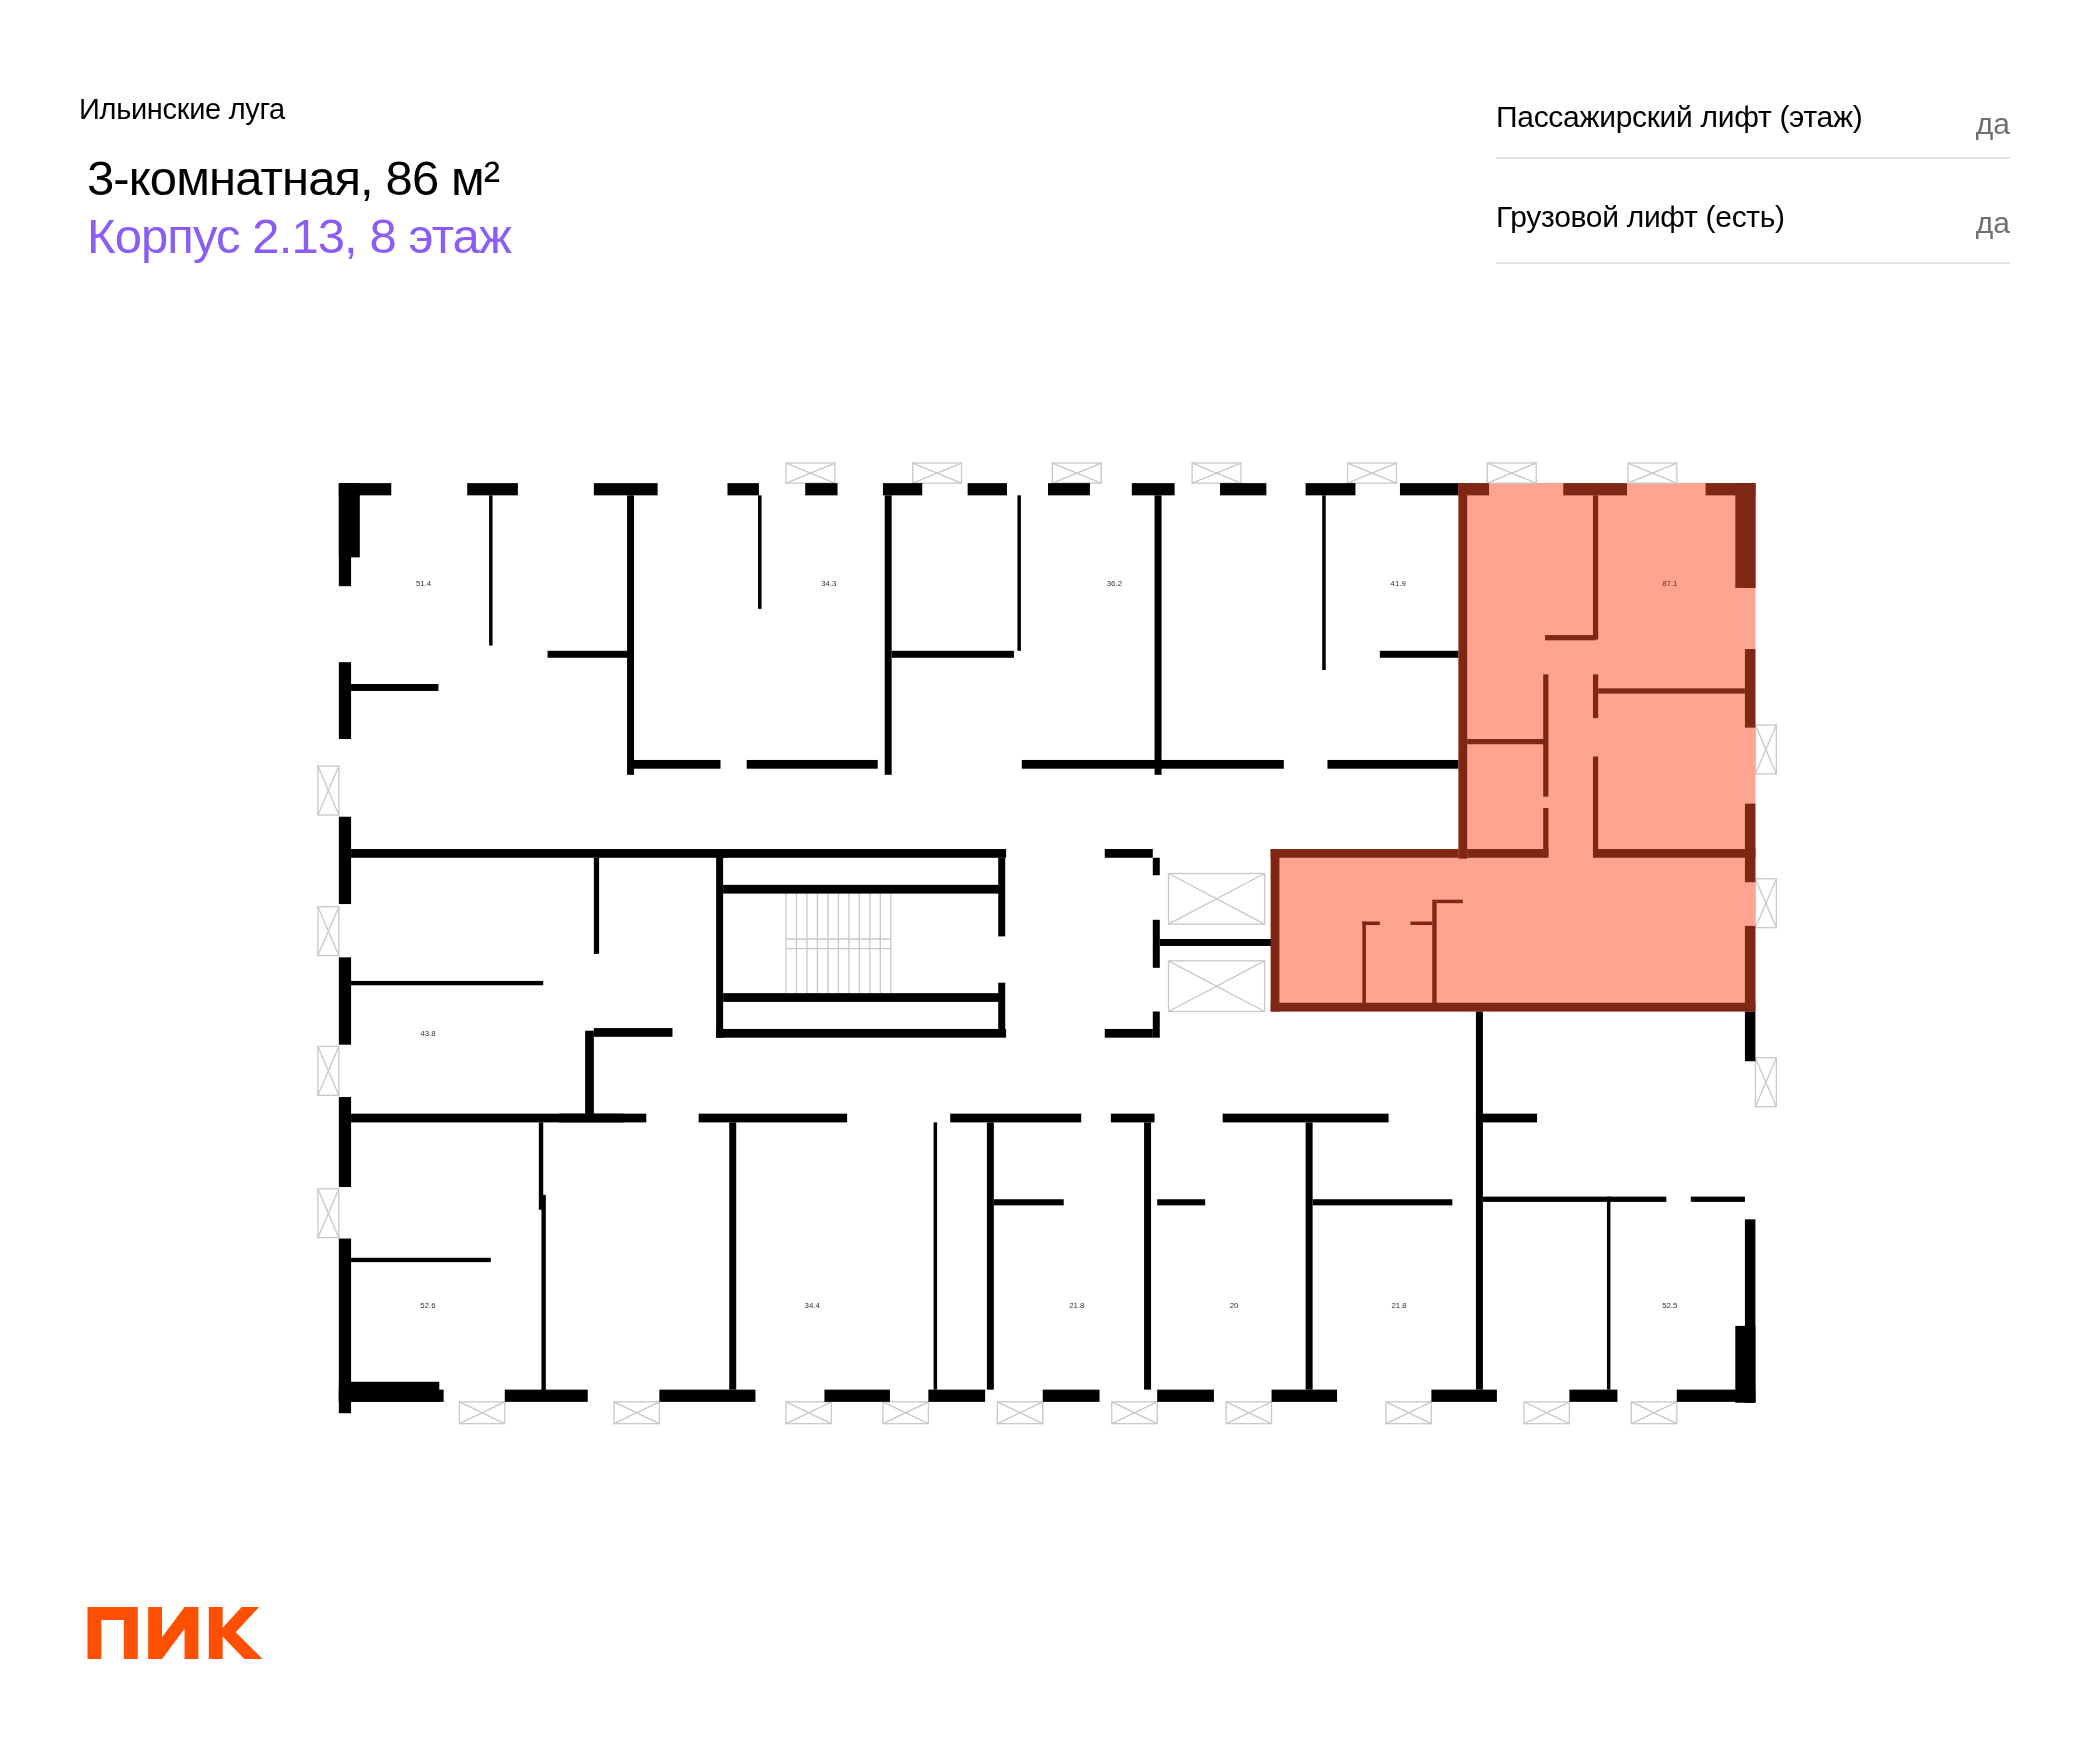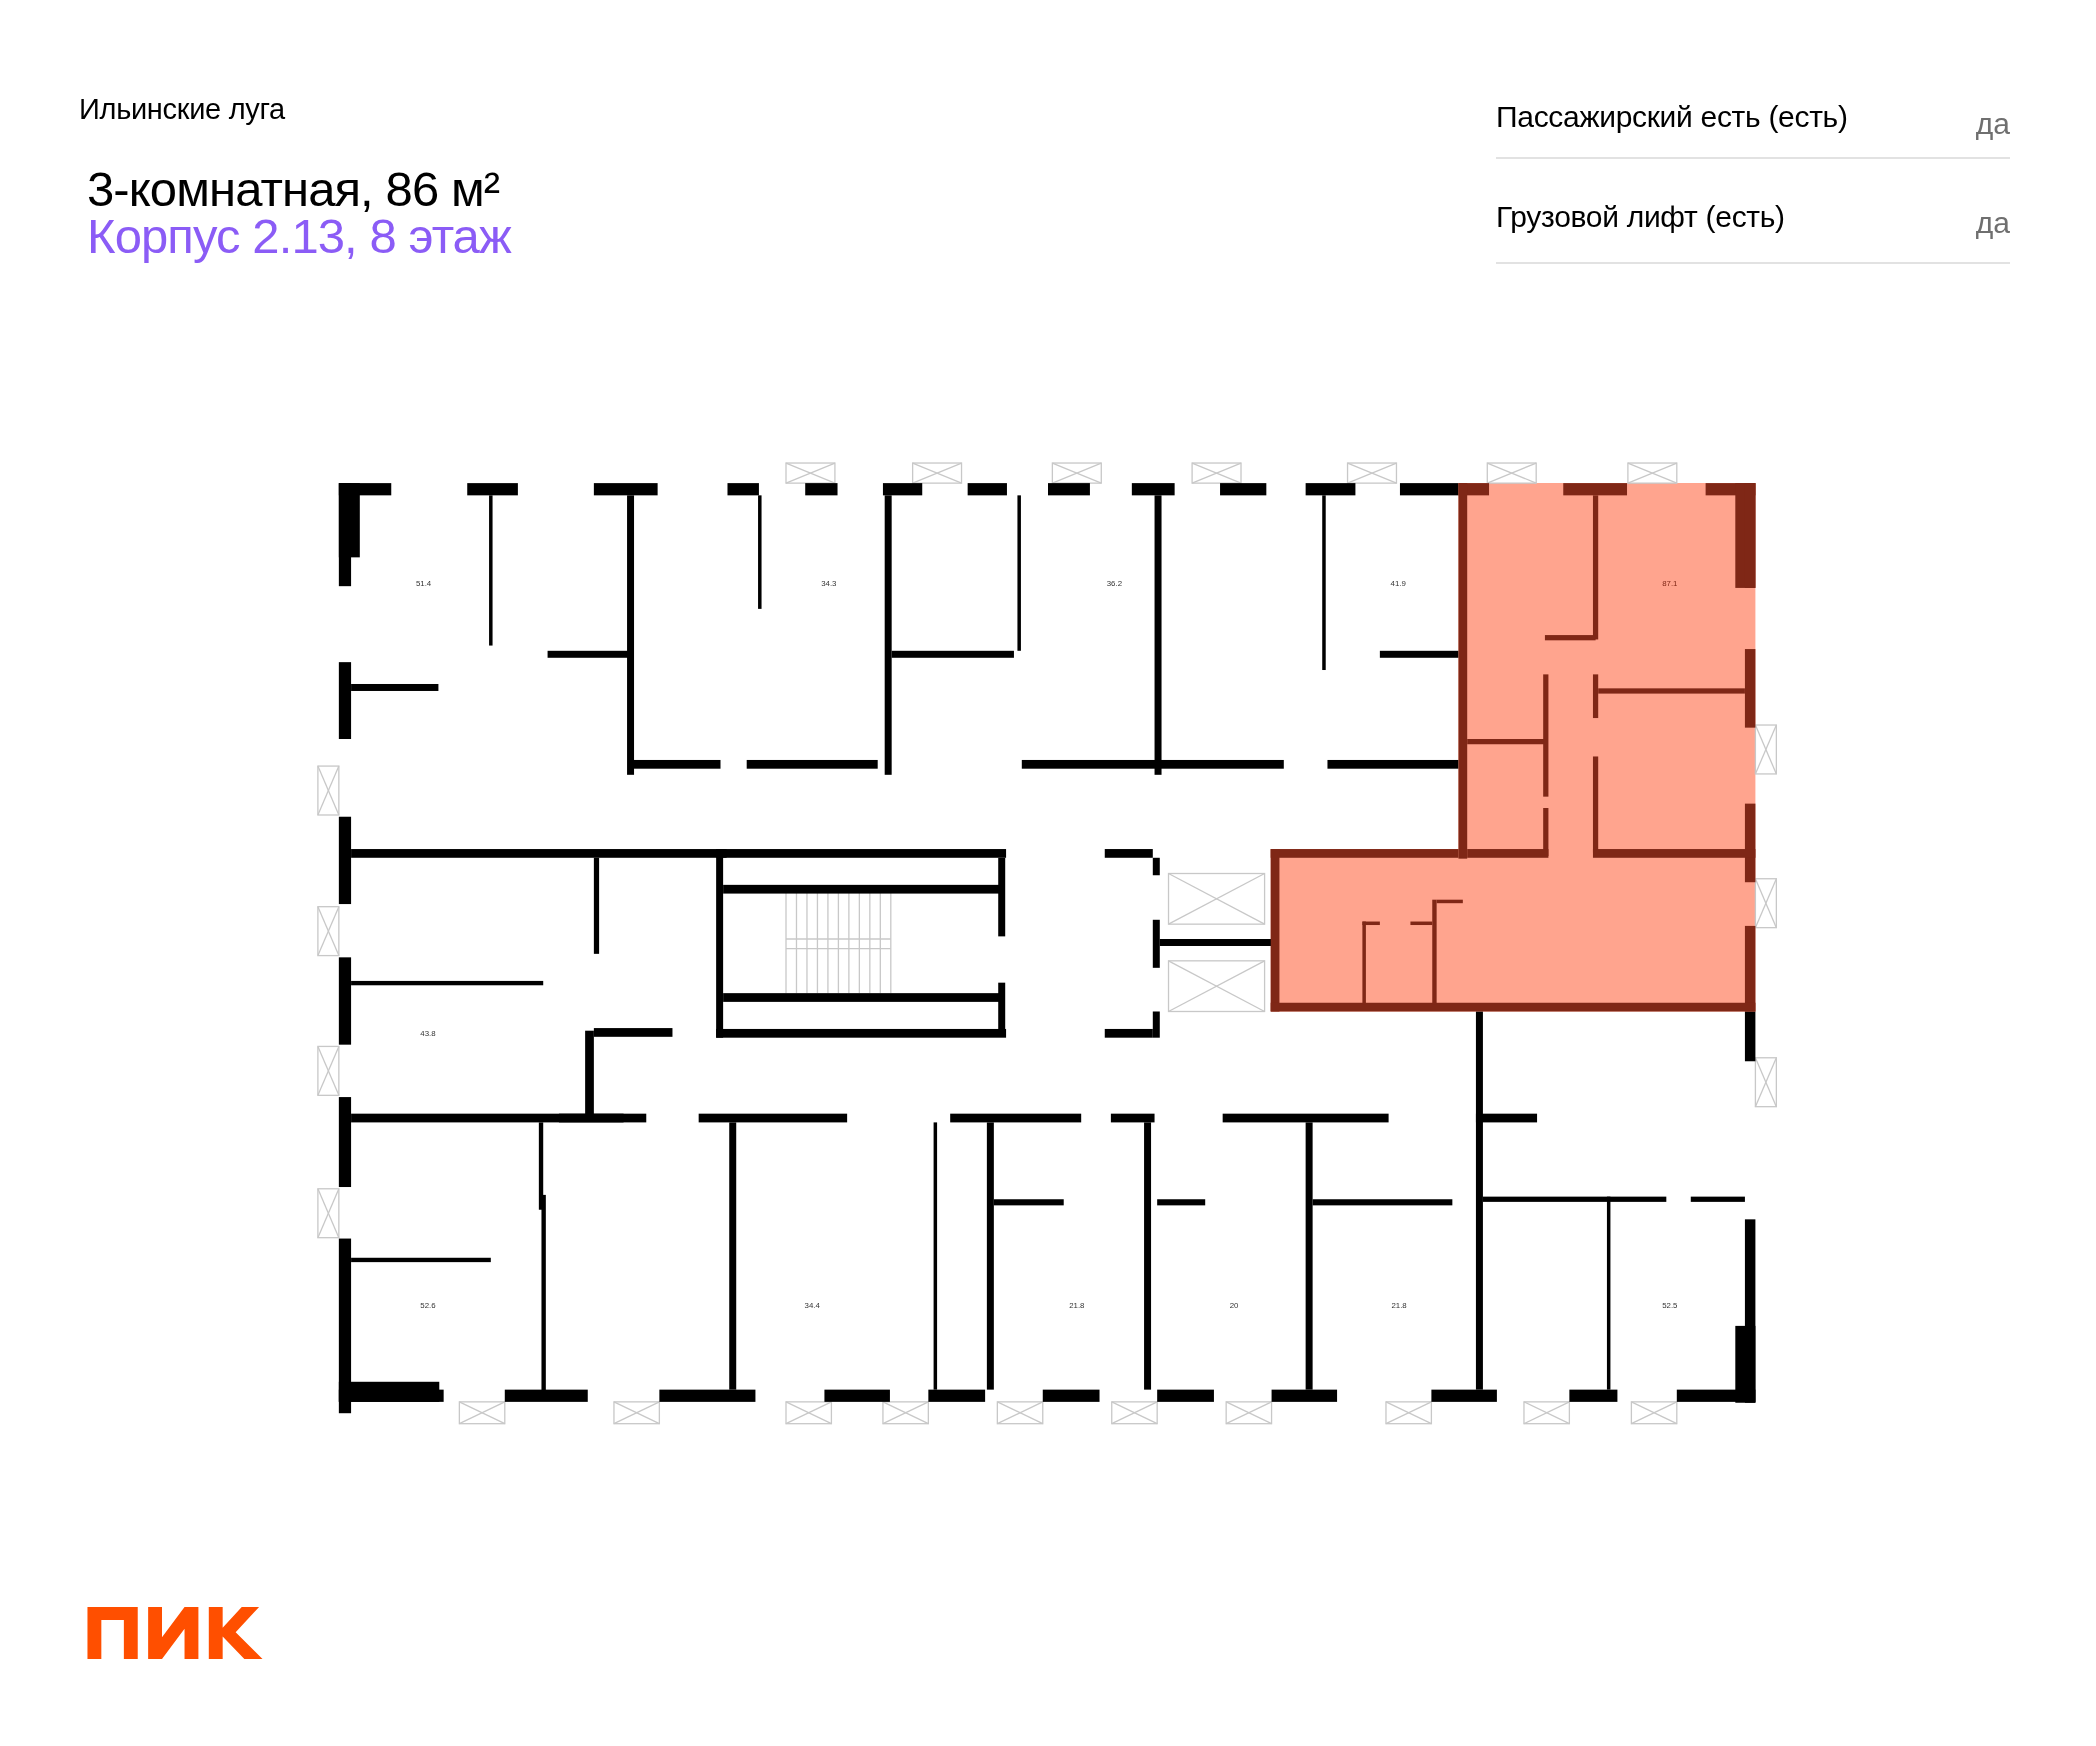--- a/index.html
+++ b/index.html
@@ -1,38 +1,38 @@
 <!DOCTYPE html>
 <html style="font-size:14px"><head>
 <meta charset="utf-8">
 <style>
   html,body{margin:0;padding:0;background:#ffffff;}
   body{width:2096px;height:1747px;position:relative;overflow:hidden;font-family:"Liberation Sans","DejaVu Sans",sans-serif;}
   .complex{position:absolute;left:79px;top:93px;font-size:29px;color:#000;letter-spacing:-0.3px;}
-  .title{position:absolute;left:87px;top:150px;font-size:49px;color:#000;letter-spacing:-0.9px;line-height:56px;margin-top:11px;}
+  .title{position:absolute;left:87px;top:150px;font-size:49px;color:#000;letter-spacing:-0.9px;line-height:56px;}
   .subtitle{position:absolute;left:87px;top:208px;font-size:49px;color:#8b5cf6;letter-spacing:-0.9px;line-height:56px;}
   .features{position:absolute;left:1496px;top:77px;width:514px;}
   .feature-row{display:flex;justify-content:space-between;align-items:center;height:82px;border-bottom:2.6px solid #e2e2e2;box-sizing:border-box;padding-top:0;}
   .feature-row + .feature-row{height:105px;padding-top:12px;}
   .feature-label{font-size:30px;color:#000;letter-spacing:-0.3px;}
   .feature-value{font-size:30px;color:#6f6f6f;margin-top:13px;}
   .plan{position:absolute;left:0;top:0;width:2096px;height:1747px;}
   .logo{position:absolute;left:87px;top:1607px;width:176px;height:52px;}
   .area-label{font-family:"Liberation Sans",sans-serif;font-size:9px;fill:#333;}
 </style>
 </head>
 <body>
 
 <div class="complex">Ильинские луга</div>
 <div class="title">3-комнатная, 86 м²</div>
 <div class="subtitle">Корпус 2.13, 8 этаж</div>
 
 <div class="features">
   <div class="feature-row">
-    <span class="feature-label">Пассажирский есть (есть)</span>
+    <span class="feature-label">Пассажирский лифт (этаж)</span>
     <span class="feature-value">да</span>
   </div>
   <div class="feature-row">
     <span class="feature-label">Грузовой лифт (есть)</span>
     <span class="feature-value">да</span>
   </div>
 </div>
 
 <svg class="plan" viewBox="0 0 2400 2000">
 

